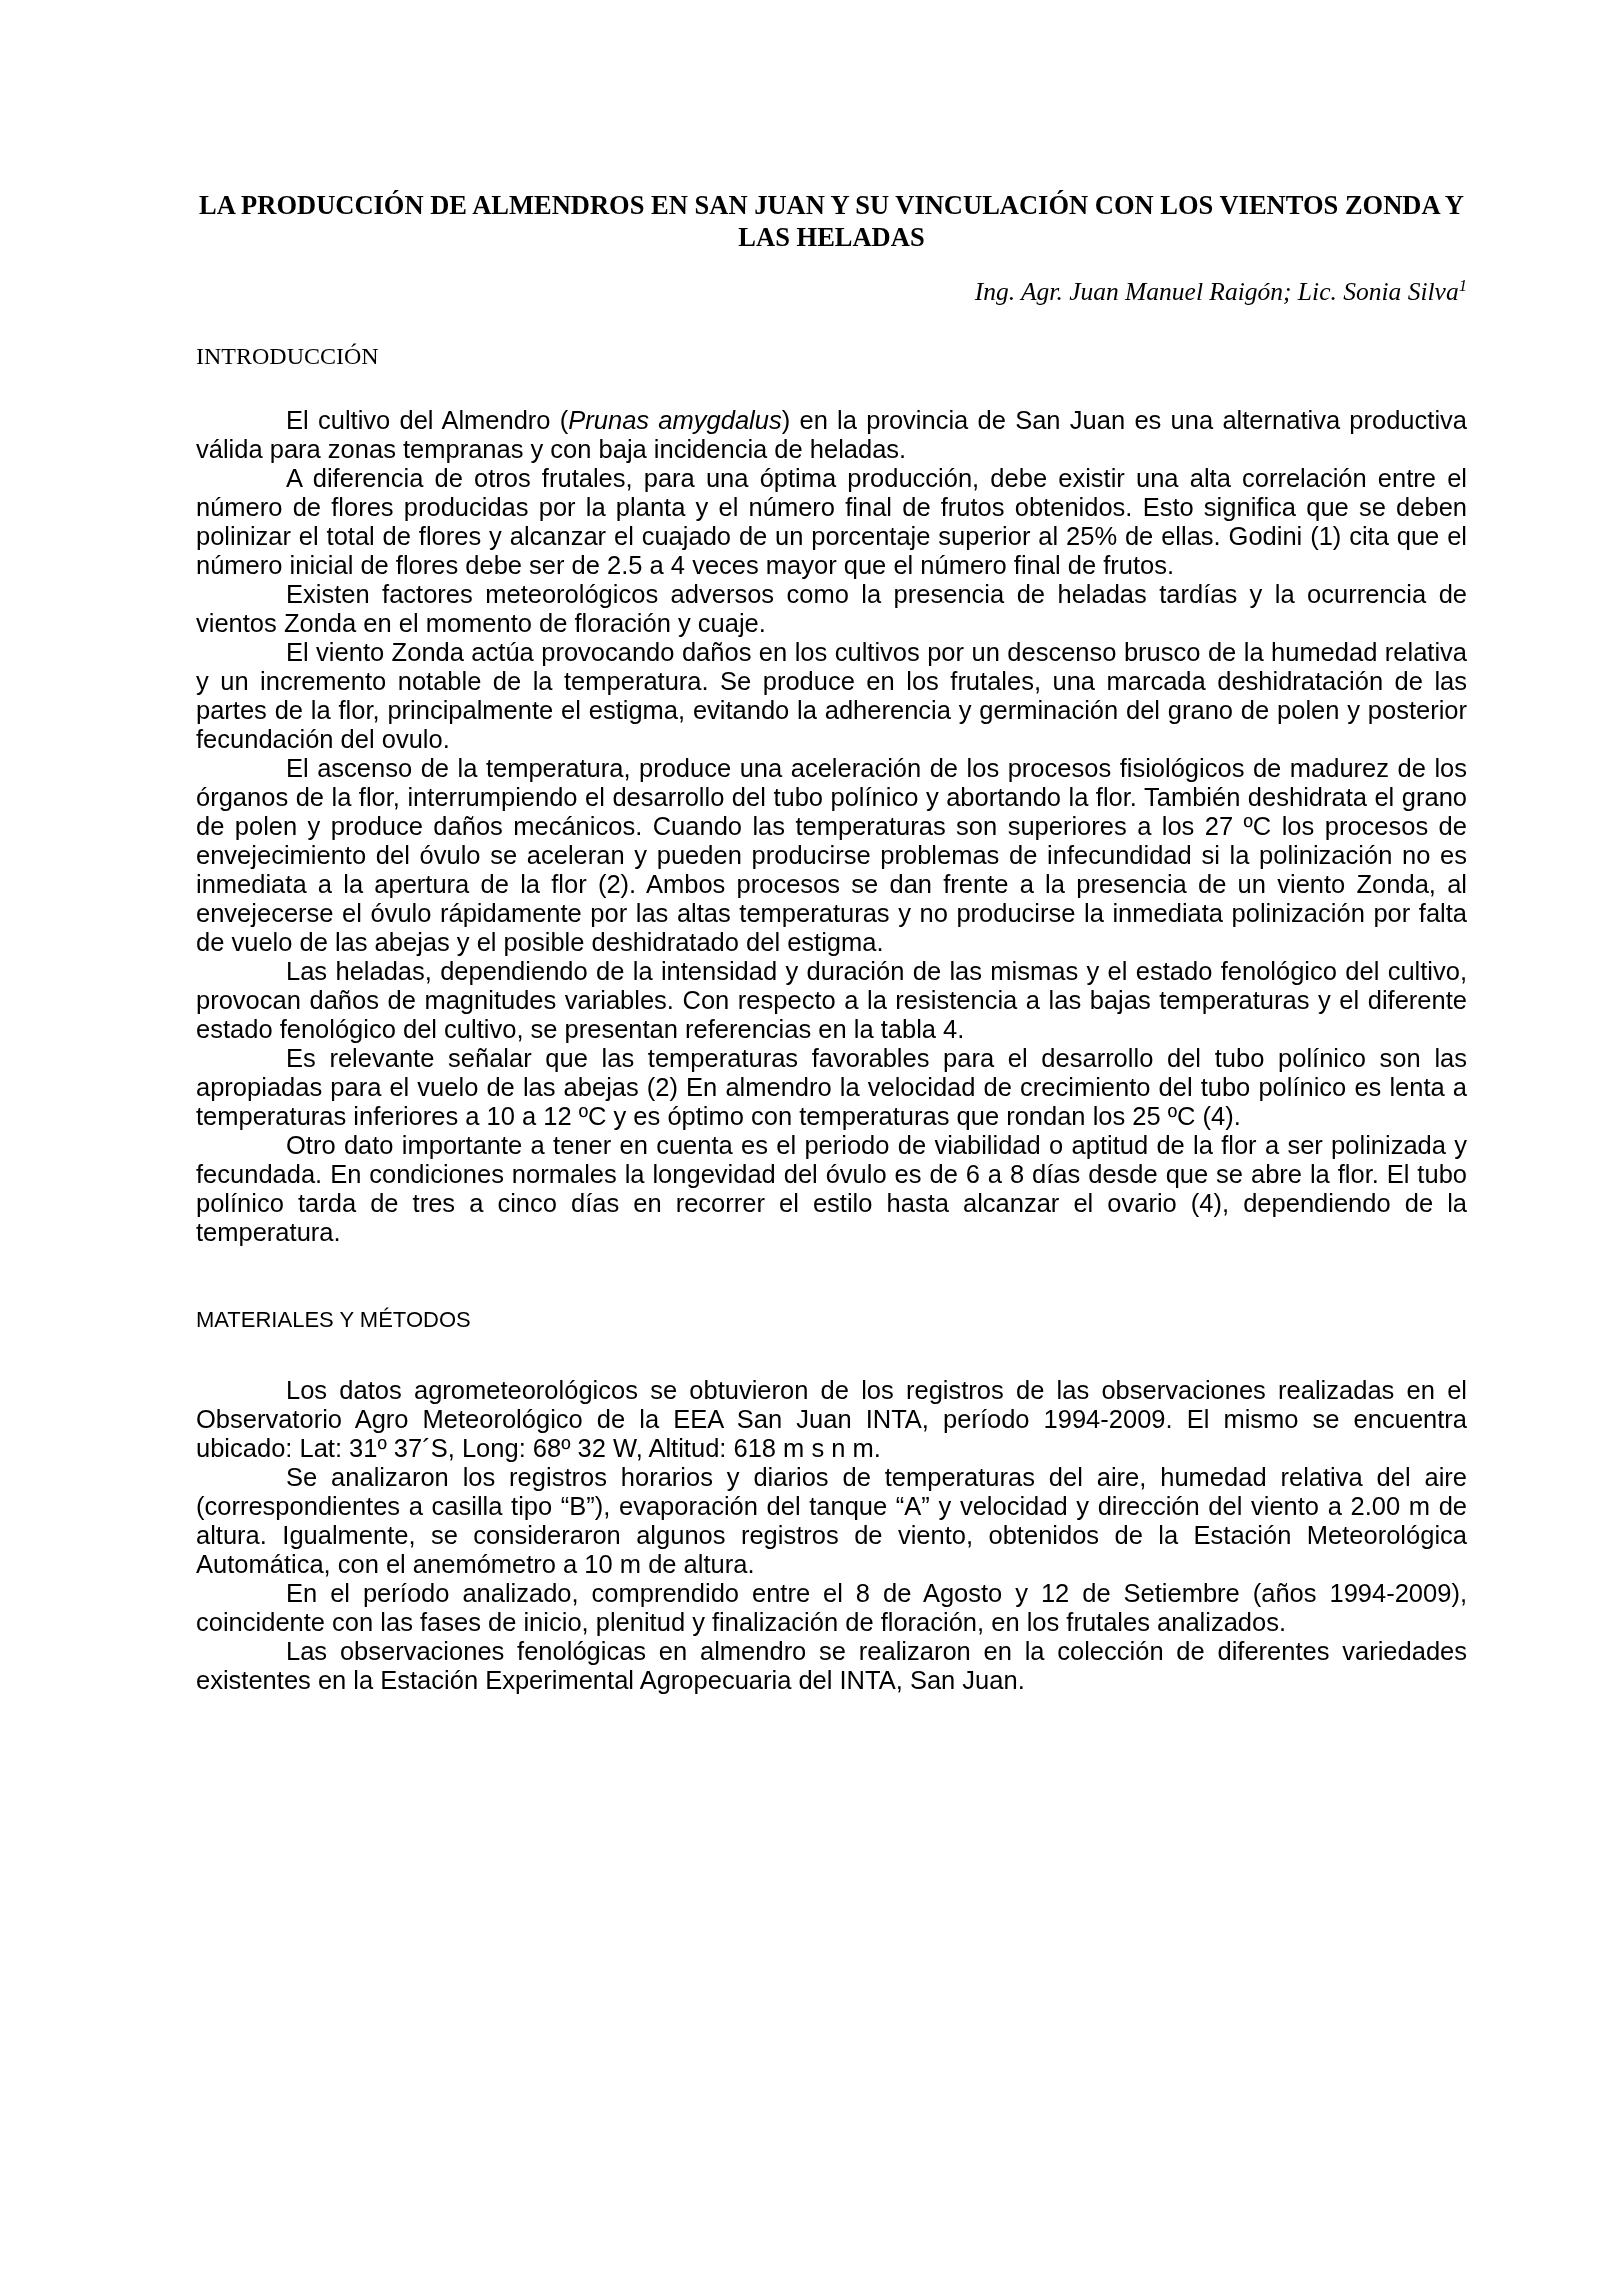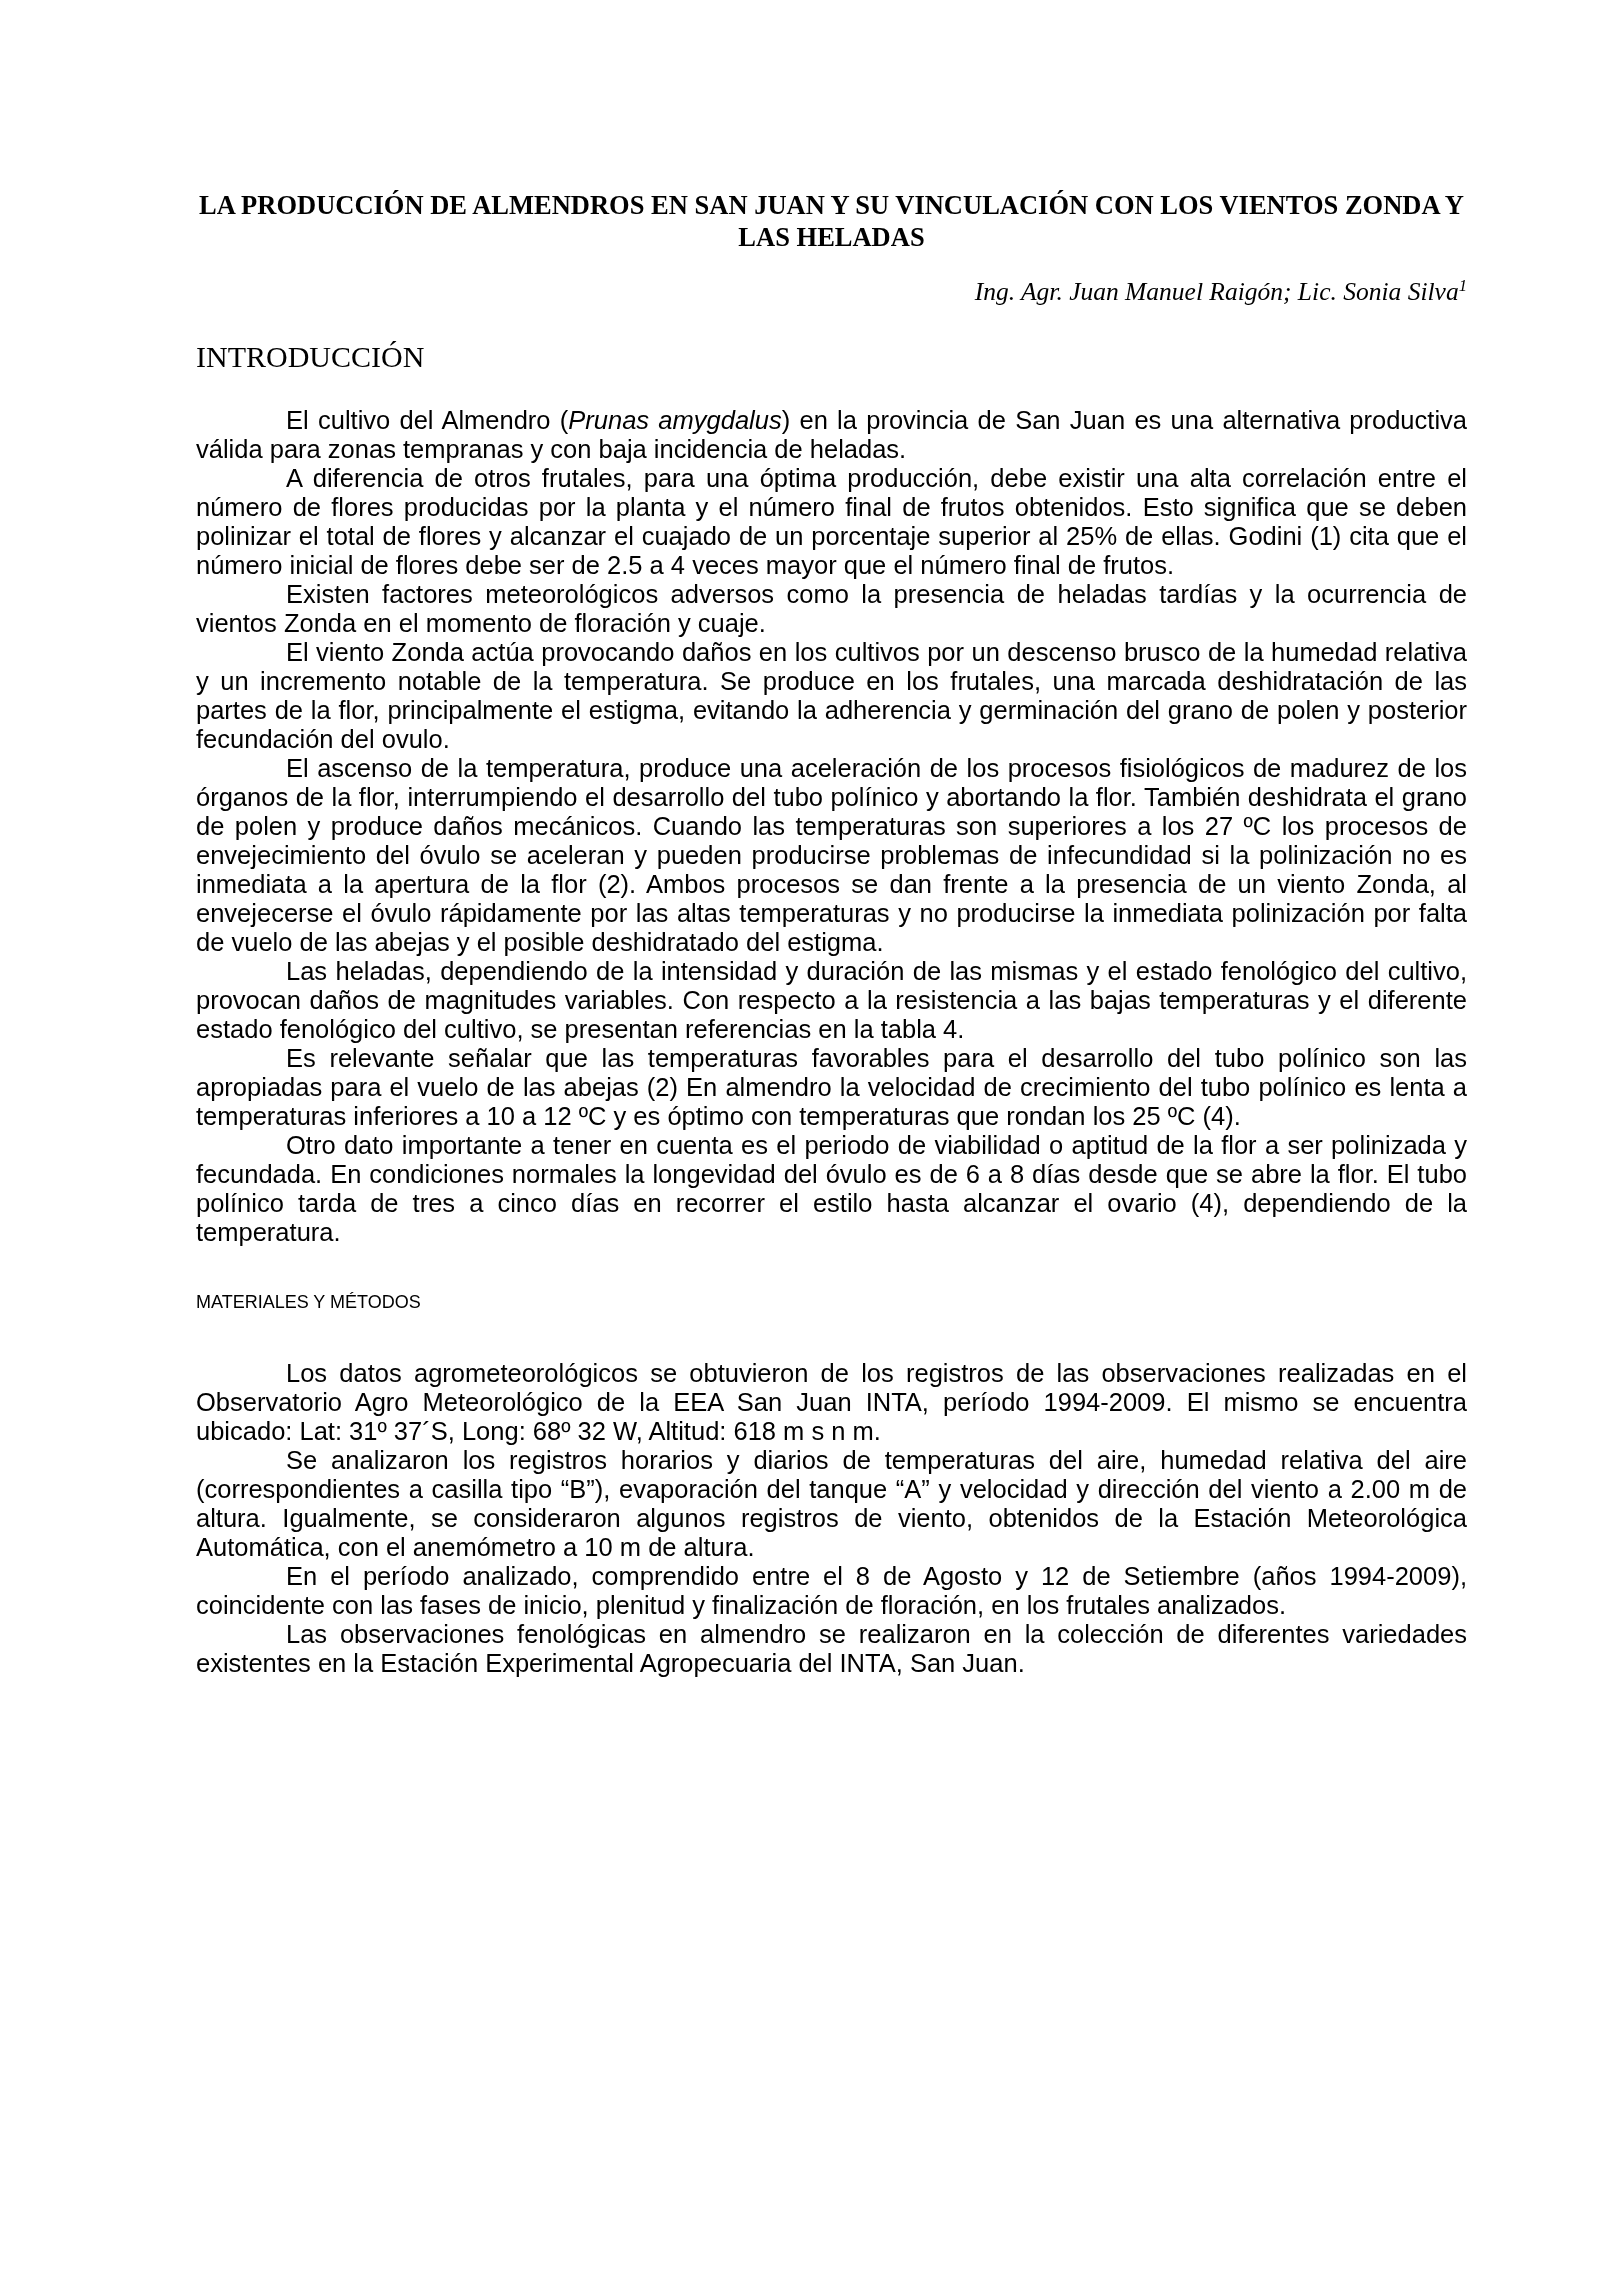--- a/index.html
+++ b/index.html
@@ -35,28 +35,28 @@
     font-style: italic;
   }
   .byline sup {
     font-size: 16.7px;
     line-height: 0;
   }
   .heading-serif {
     margin: 33px 0 0 0;
     font-family: "Liberation Serif", serif;
     font-weight: normal;
-    font-size: 30px;
+    font-size: 24px;
     line-height: 35px;
   }
   .heading-sans {
-    margin: 40px 0 41px 0;
+    margin: 57px 0 41px 0;
     font-family: "Liberation Sans", sans-serif;
     font-weight: normal;
-    font-size: 18px;
+    font-size: 22px;
     line-height: 31px;
   }
   p.body-p {
     margin: 0;
     font-size: 25.5px;
     line-height: 29px;
     text-align: justify;
     text-indent: 90px;
   }
   p.first-after-heading {

